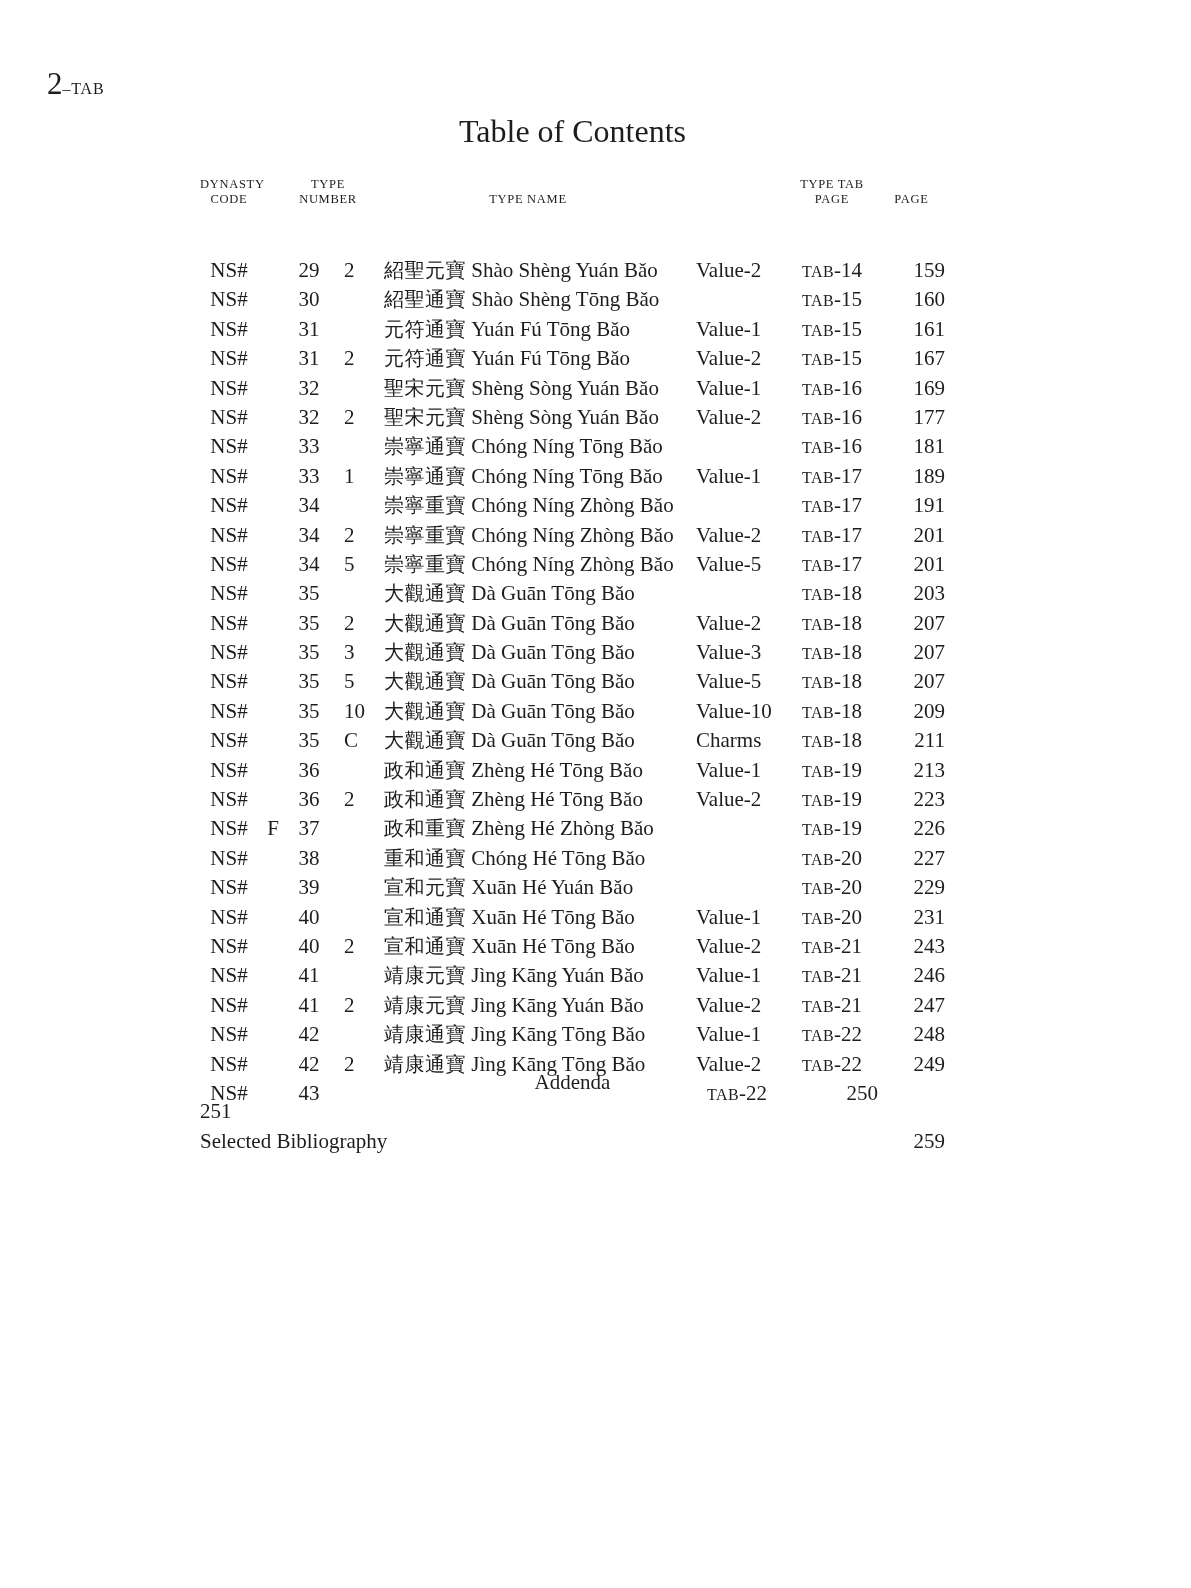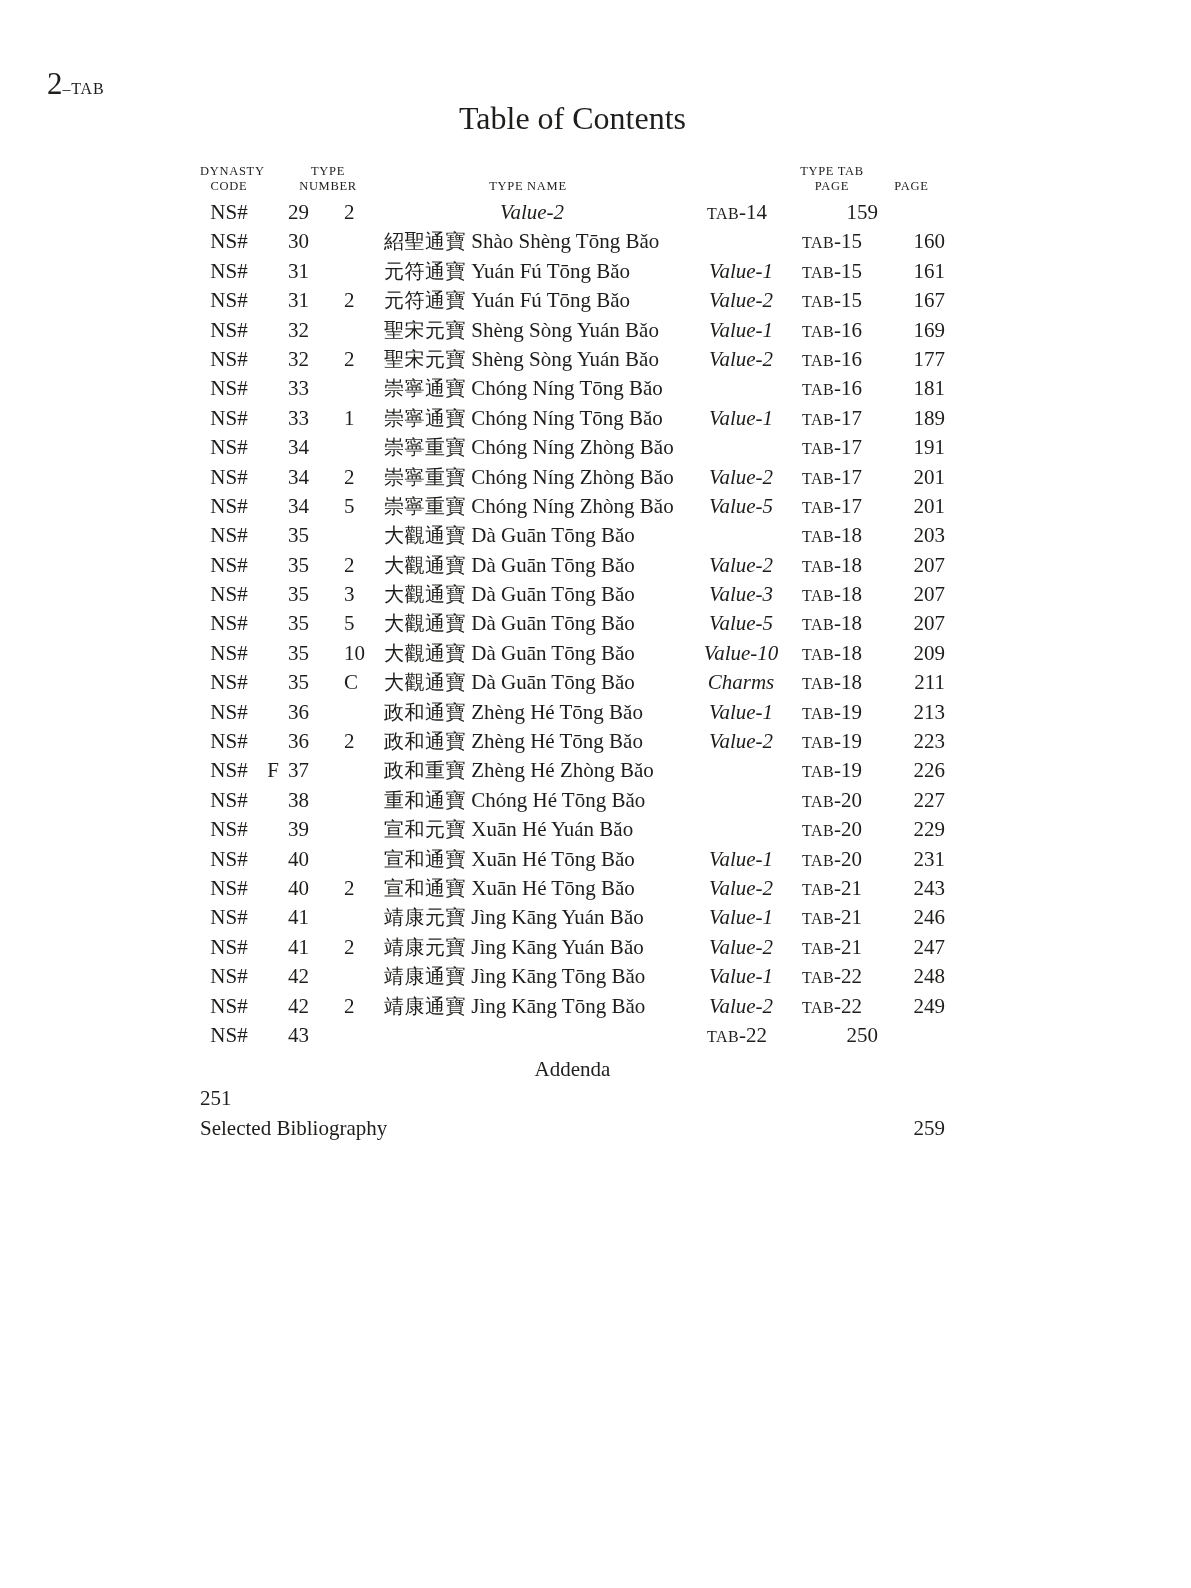--- a/index.html
+++ b/index.html
@@ -16,21 +16,21 @@
     position: absolute;
     left: 47px;
     top: 66px;
     white-space: nowrap;
   }
   .corner-num { font-size: 31px; }
   .corner-suf { font-size: 16px; letter-spacing: 0.8px; }
   .content {
     position: absolute;
     left: 200px;
-    top: 98px;
+    top: 111px;
     width: 745px;
   }
   .title {
     text-align: center;
     font-size: 32px;
     line-height: 40px;
     margin: 0 0 26px 0;
     font-weight: normal;
   }
   .grid-cols {
@@ -43,24 +43,24 @@
     letter-spacing: 0.7px;
     line-height: 15px;
     align-items: end;
     margin-bottom: 4px;
   }
   .th { text-align: center; }
   .th.span2 { grid-column: 3 / span 2; }
   .row { height: 29.4px; line-height: 29.4px; font-size: 21px; }
   .c-code { text-align: center; }
   .c-f { text-align: center; }
-  .c-num { text-align: left; }
+  .c-num { text-align: center; margin-top: 45px; }
   .c-sub { text-align: left; padding-left: 14px; }
   .c-name { text-align: left; padding-left: 16px; white-space: nowrap; overflow: hidden; }
-  .c-val { text-align: center; padding-left: 8px; font-style: italic; }
+  .c-val { text-align: left; padding-left: 8px; }
   .c-tab { text-align: center; }
   .c-page { text-align: right; }
   .cn { font-size: 20px; letter-spacing: 0.5px; }
   .sc { font-size: 16px; letter-spacing: 0.4px; }
   .addenda-heading {
     text-align: center;
     font-size: 21px;
     line-height: 30px;
     margin-top: 4px;
   }
@@ -104,20 +104,21 @@
       </div>
       <div class="th">PAGE</div>
     </div>
 
     <div>
         <div class="grid-cols row">
           <span class="c-code">NS#</span>
           <span class="c-f"></span>
           <span class="c-num">29</span>
           <span class="c-sub">2</span>
+          <span class="c-name"><span class="cn">紹聖元寶</span> <span class="py">Shào Shèng Yuán Bǎo</span></span>
           <span class="c-val">Value-2</span>
           <span class="c-tab"><span class="sc">TAB</span>-14</span>
           <span class="c-page">159</span>
         </div>
         <div class="grid-cols row">
           <span class="c-code">NS#</span>
           <span class="c-f"></span>
           <span class="c-num">30</span>
           <span class="c-sub"></span>
           <span class="c-name"><span class="cn">紹聖通寶</span> <span class="py">Shào Shèng Tōng Bǎo</span></span>

